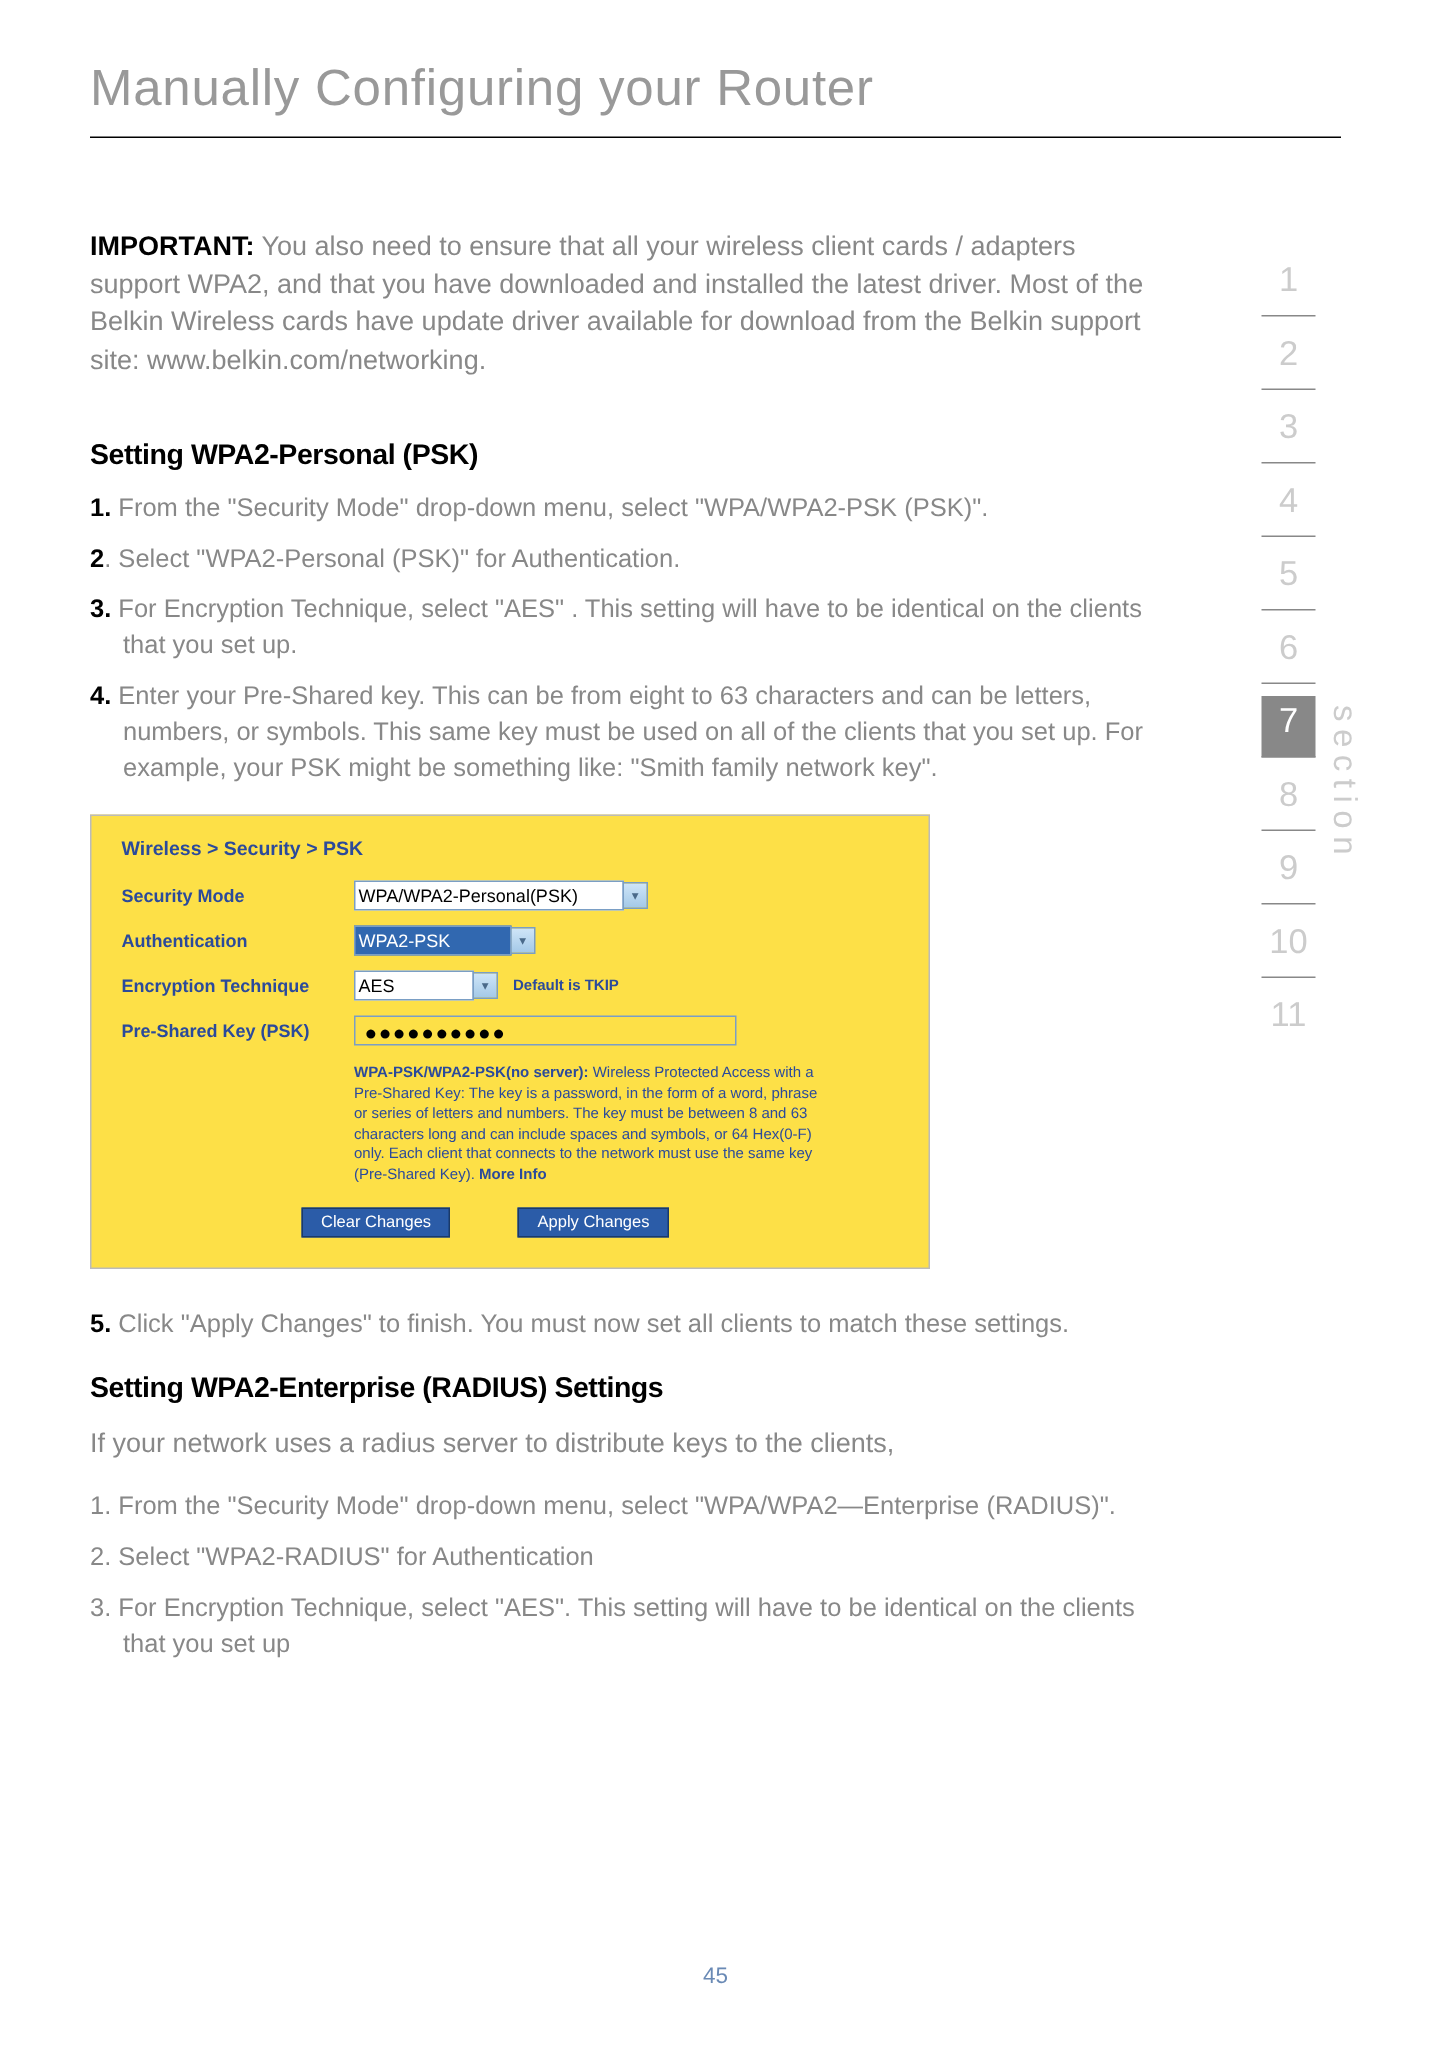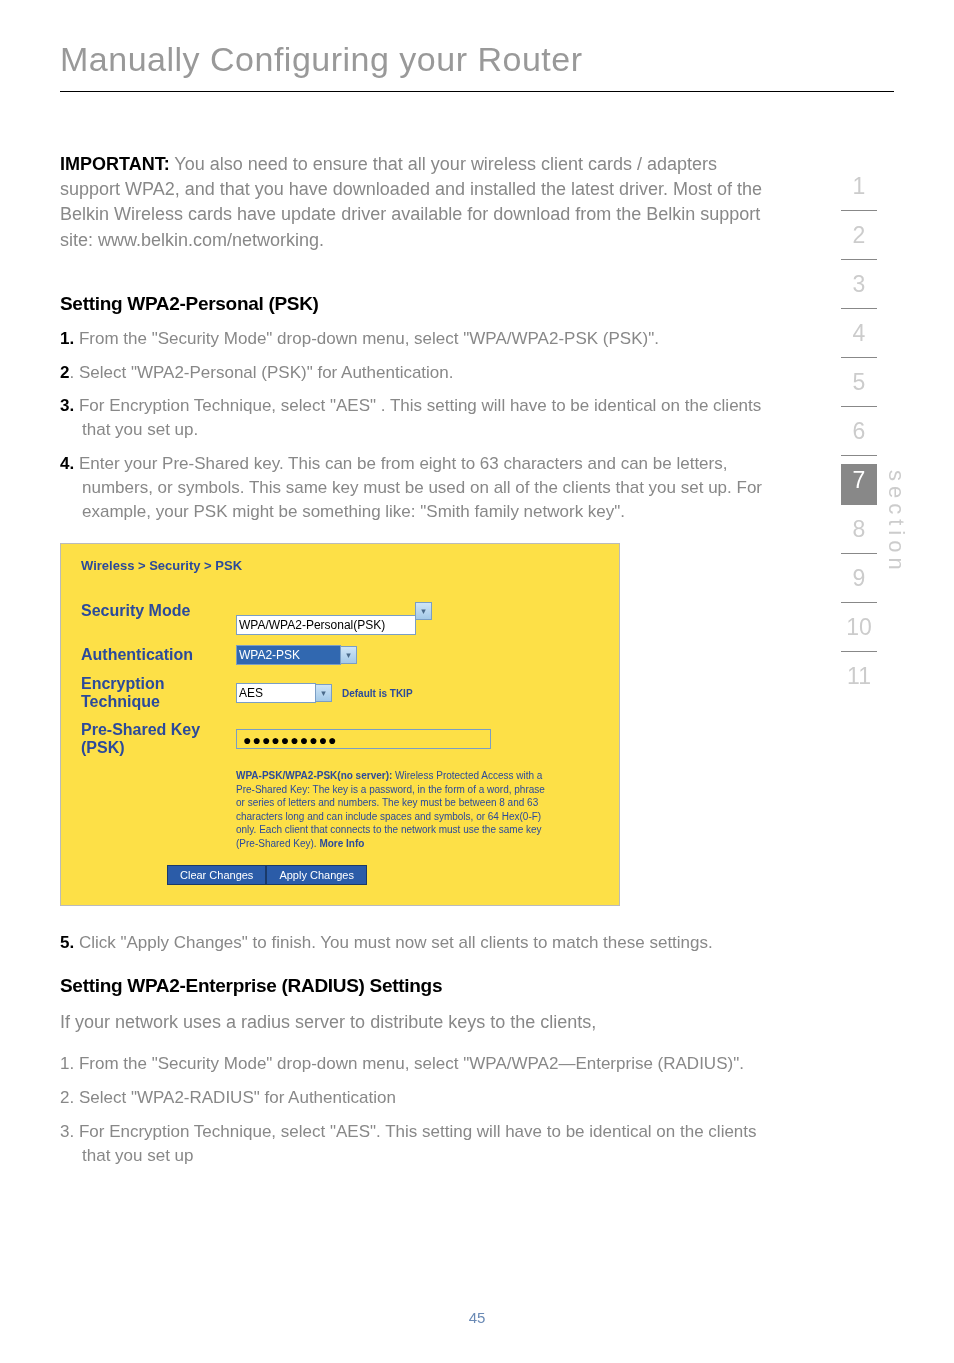--- a/index.html
+++ b/index.html
@@ -76,34 +76,34 @@
       font-weight: bold;
       margin-bottom: 14px;
     }
     .form-row {
       display: flex;
       align-items: center;
       margin-bottom: 10px;
     }
     .form-label {
       color: #2b4a9b;
-      font-size: 16px;
+      font-size: 12px;
       font-weight: bold;
       width: 155px;
     }
     .form-select {
       border: 1px solid #7a9ec5;
       font-size: 12px;
       padding: 1px 2px;
       background: #fff;
       display: inline-flex;
       align-items: center;
       height: 20px;
     }
-    .form-select.sel1 { width: 180px; margin-top: 28px; }
+    .form-select.sel1 { width: 180px; }
     .form-select.sel2 { width: 105px; background:#3168b0;color:#fff; }
     .form-select.sel3 { width: 80px; }
     .dropdown-arrow {
       width: 17px;
       height: 18px;
       background: linear-gradient(#cfe5f7, #a4c9e8);
       border: 1px solid #7a9ec5;
       display: inline-flex;
       align-items: center;
       justify-content: center;
@@ -129,22 +129,23 @@
       font-size: 10px;
       color: #2b4a9b;
       line-height: 1.35;
       margin-left: 155px;
       margin-top: 12px;
       margin-bottom: 15px;
       width: 320px;
     }
     .help-bold { font-weight: bold; }
     .button-row {
-      margin-left: 86px;
-      display: flex;
+      margin-left: 120px;
+      display: flex;
+      gap: 45px;
     }
     .ui-button {
       background: #2b5ca8;
       color: #fff;
       border: 1px solid #1a3a6a;
       font-size: 11px;
       padding: 3px 12px;
       cursor: pointer;
     }
     .intro-text {

